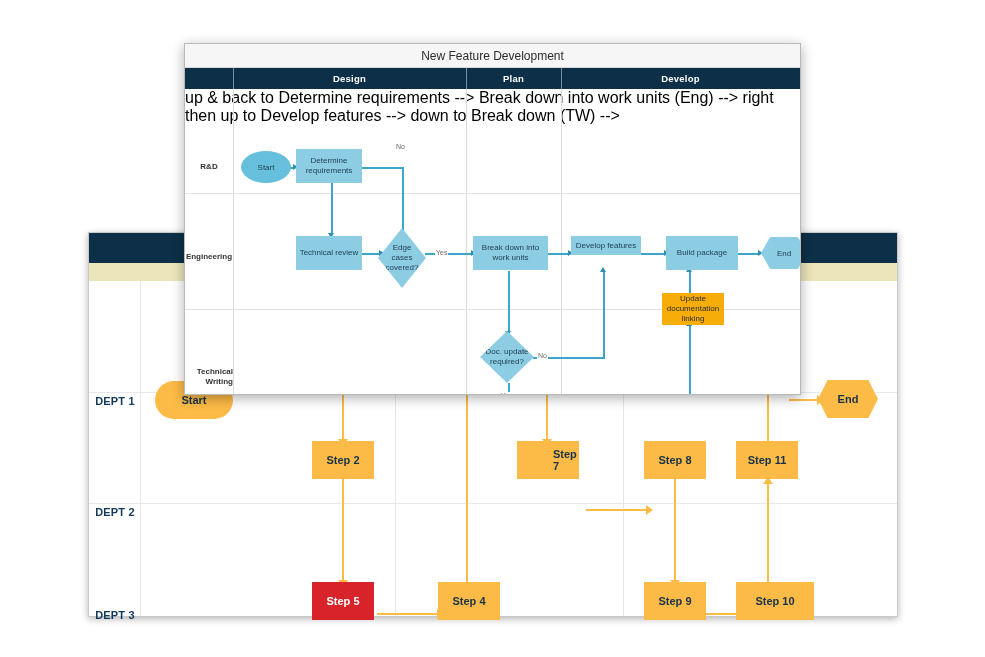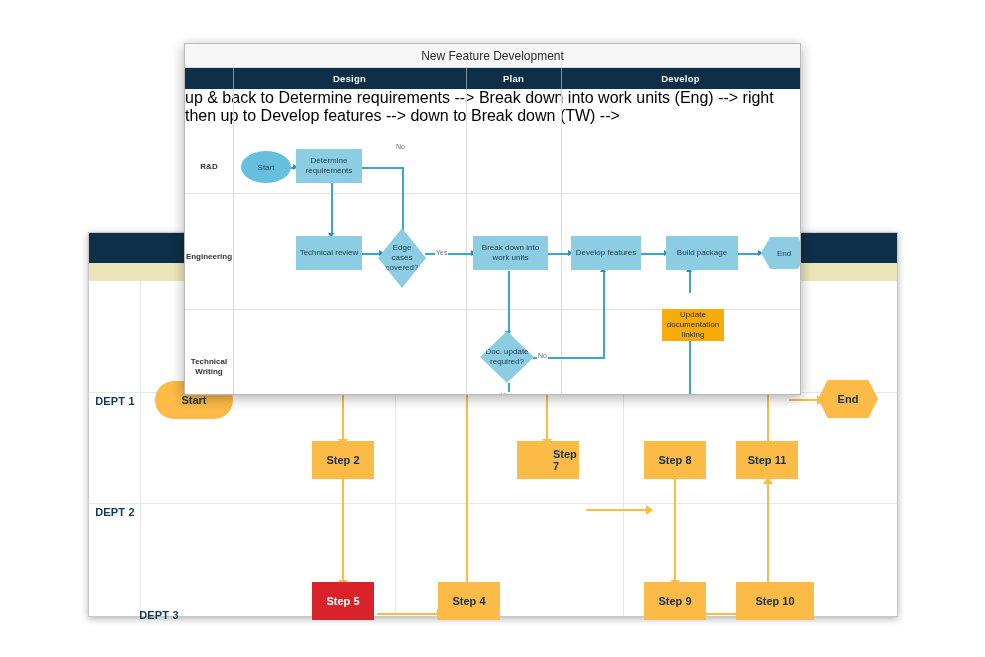--- a/index.html
+++ b/index.html
@@ -166,21 +166,21 @@
     <div id="bg-body">
 
       <div class="bg-vline" style="left:51px;"></div>
       <div class="bg-vline" style="left:306px;"></div>
       <div class="bg-vline" style="left:534px;"></div>
       <div class="bg-hline" style="top:111px;"></div>
       <div class="bg-hline" style="top:222px;"></div>
 
       <div class="bg-lane-label" style="top:114px;">DEPT 1</div>
       <div class="bg-lane-label" style="top:225px;">DEPT 2</div>
-      <div class="bg-lane-label" style="top:328px;padding-left:44px;">DEPT 3</div>
+      <div class="bg-lane-label" style="top:328px;">DEPT 3</div>
 
       <div class="bg-arrow v" style="left:253px;top:0px;height:160px;"></div>
       <div class="ahead down" style="left:249px;top:158px;"></div>
 
       <div class="bg-arrow v" style="left:253px;top:198px;height:103px;"></div>
       <div class="ahead down" style="left:249px;top:299px;"></div>
 
       <div class="bg-arrow h" style="left:288px;top:332px;width:62px;"></div>
       <div class="ahead right" style="left:348px;top:328px;"></div>
 
@@ -237,21 +237,21 @@
       
       <div class="fg-vline" style="left:48px;"></div>
       <div class="fg-vline" style="left:281px;"></div>
       <div class="fg-vline" style="left:376px;"></div>
       <div class="fg-hline" style="top:104px;"></div>
       <div class="fg-hline" style="top:220px;"></div>
 
       
       <div class="fg-lane-label" style="top:73px;">R&amp;D</div>
       <div class="fg-lane-label" style="top:163px;">Engineering</div>
-      <div class="fg-lane-label" style="top:268px;">Technical Writing</div>
+      <div class="fg-lane-label" style="top:278px;text-align:right;">Technical Writing</div>
 
       
       
       <div class="fg-ln h" style="left:88px;top:78px;width:22px;"></div>
       <div class="fah right" style="left:108px;top:74.5px;"></div>
 
       
       <div class="fg-ln v" style="left:146px;top:94px;width:1.6px;height:52px;"></div>
       <div class="fah down" style="left:142.5px;top:144px;"></div>
 
@@ -317,27 +317,27 @@
       <div class="fell" style="left:56px;top:62px;width:50px;height:32px;">Start</div>
 
       <div class="fbox" style="left:111px;top:60px;width:66px;height:34px;padding:0 3px;">Determine requirements</div>
 
       <div class="fbox" style="left:111px;top:147px;width:66px;height:34px;padding:2px 3px;">Technical review</div>
 
       <div class="fdia" style="left:193px;top:139px;width:48px;height:60px;padding:0 5px;">Edge cases covered?</div>
 
       <div class="fbox" style="left:288px;top:147px;width:75px;height:34px;padding:2px 3px;">Break down into work units</div>
 
-      <div class="fbox" style="left:386px;top:147px;width:70px;height:34px;padding:2px 3px;">Develop features</div>
+      <div class="fbox" style="left:386px;top:147px;width:70px;height:19px;padding:2px 3px;">Develop features</div>
 
       <div class="fbox" style="left:481px;top:147px;width:72px;height:34px;padding:2px 3px;">Build package</div>
 
       <div class="fhex" style="left:576px;top:148px;width:46px;height:32px;">End</div>
 
-      <div class="fbox orange" style="left:477px;top:220px;width:62px;height:32px;padding:2px 2px;">Update documentation linking</div>
+      <div class="fbox orange" style="left:477px;top:204px;width:62px;height:32px;padding:2px 2px;">Update documentation linking</div>
 
       <div class="fdia" style="left:295px;top:242px;width:54px;height:52px;padding:0 5px;">Doc. update required?</div>
 
       
 
       
 
       
     </div>
   </div>

